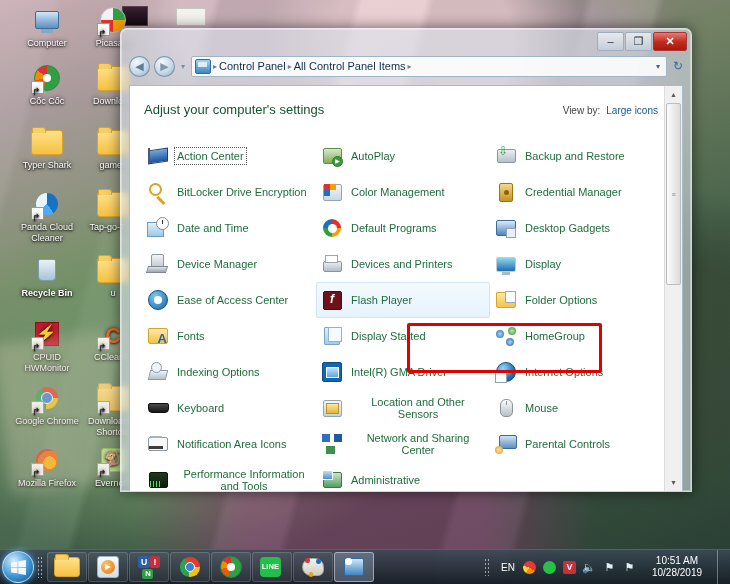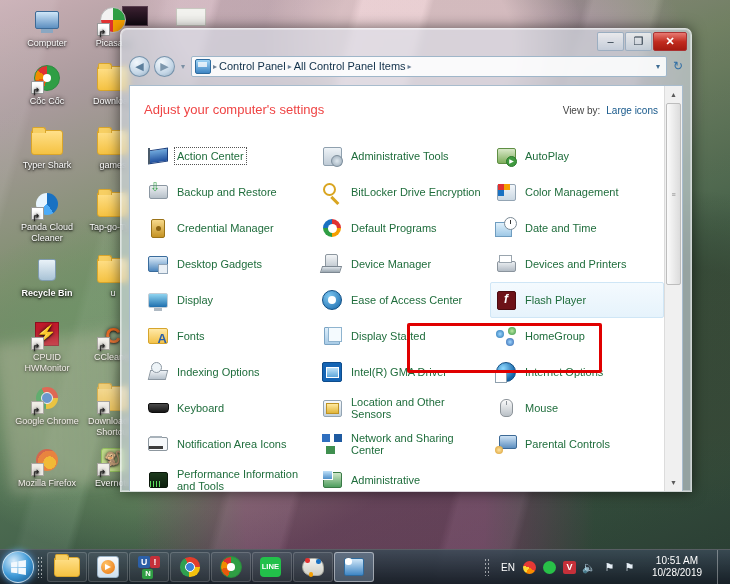--- a/index.html
+++ b/index.html
@@ -123,38 +123,38 @@
   }
   .srch-gl{margin-left:auto;font-style:normal;color:#3f6e95;font-size:11px;}
 
   
   #pane{
     position:absolute;left:8px;right:8px;top:56px;bottom:0;
     background:#fff;border:1px solid #a8bccd;border-bottom:none;
     overflow:hidden;
   }
   #paneHead{display:flex;align-items:baseline;padding:16px 14px 6px;}
-  #adjust{font-size:13px;color:#ef4444;}
+  #adjust{font-size:13px;color:#14532d;}
   #viewby{margin-left:auto;display:flex;align-items:baseline;gap:6px;font-size:10px;color:#444;}
   #viewby .lbl{color:#444;}
   #viewby .val{color:#15578a;}
   #viewby .car{color:#15578a;font-size:8px;}
 
   #grid{
     position:absolute;left:0;right:18px;top:48px;bottom:0;
     padding:4px 0 0 12px;
     display:grid;grid-template-columns:1fr 1fr 1fr;
     grid-auto-rows:36px;align-content:start;
   }
   .cpitem{
     display:flex;align-items:center;gap:8px;padding:2px 4px;
     font-size:11px;color:#1f6d3c;border:1px solid transparent;border-radius:2px;
   }
   .cpitem .ic{width:22px;height:22px;flex:none;position:relative;display:flex;align-items:center;justify-content:center;}
-  .cpitem .lb{line-height:12px;}
+  .cpitem .lb{line-height:12px;text-align:center;}
   .cpitem.hover{background:linear-gradient(#f4fafe,#e6f3fc);border:1px solid #cfe6f6;}
   .cpitem.focus .lb{outline:1px dotted #555;outline-offset:2px;}
 
   
   #redbox{
     position:absolute;left:277px;top:237px;width:189px;height:44px;
     border:3px solid #e00000;border-radius:2px;pointer-events:none;z-index:9;
   }
 
   
@@ -383,29 +383,20 @@
             <span style="display: flex; align-items: center; justify-content: center; width: 22px; height: 22px; position: relative;">
               <span style="width: 18px; height: 12px; background: linear-gradient(rgb(111, 168, 220), rgb(31, 78, 156)); transform: skewY(-8deg); border: 1px solid rgb(27, 63, 126);"></span>
               <span style="position: absolute; left: 1px; top: 3px; width: 1.6px; height: 16px; background: rgb(74, 90, 106);"></span>
             </span>
           </span>
           <span class="lb">Action Center</span>
         </div>
         <div class="cpitem">
           <span class="ic">
             <span style="display: flex; align-items: center; justify-content: center; width: 22px; height: 22px; position: relative;">
-              <span style="width: 17px; height: 17px; background: linear-gradient(rgb(238, 243, 247), rgb(191, 203, 214)); border: 1px solid rgb(143, 160, 174); border-radius: 2px;"></span>
-              <span style="position: absolute; right: 0px; bottom: 0px; width: 10px; height: 10px; border-radius: 50%; background: radial-gradient(rgb(223, 232, 239), rgb(151, 168, 182)); border: 1px solid rgb(125, 142, 156);"></span>
-            </span>
-          </span>
-          <span class="lb">Administrative Tools</span>
-        </div>
-        <div class="cpitem">
-          <span class="ic">
-            <span style="display: flex; align-items: center; justify-content: center; width: 22px; height: 22px; position: relative;">
               <span style="width: 17px; height: 14px; background: linear-gradient(rgb(216, 232, 200), rgb(127, 174, 92)); border: 1px solid rgb(95, 143, 68); border-radius: 2px;"></span>
               <span style="position: absolute; right: 0px; bottom: 0px; width: 9px; height: 9px; border-radius: 50%; background: rgb(63, 154, 63); border: 1px solid rgb(44, 122, 44);">
                 <span style="color:#fff;font-size:6px;line-height:8px;display:block;text-align:center;">▶</span>
               </span>
             </span>
           </span>
           <span class="lb">AutoPlay</span>
         </div>
         <div class="cpitem">
           <span class="ic">
@@ -441,40 +432,40 @@
             <span style="display: flex; align-items: center; justify-content: center; width: 22px; height: 22px; position: relative;">
               <span style="width: 12px; height: 17px; background: linear-gradient(rgb(247, 217, 138), rgb(197, 147, 36)); border: 1px solid rgb(155, 115, 24); border-radius: 2px;"></span>
               <span style="position: absolute; width: 5px; height: 5px; border-radius: 50%; background: rgb(138, 98, 18);"></span>
             </span>
           </span>
           <span class="lb">Credential Manager</span>
         </div>
         <div class="cpitem">
           <span class="ic">
             <span style="display: flex; align-items: center; justify-content: center; width: 22px; height: 22px; position: relative;">
-              <span style="width: 18px; height: 18px; border-radius: 50%; background: conic-gradient(rgb(224, 49, 49) 0deg, rgb(224, 49, 49) 25%, rgb(245, 159, 0) 25%, rgb(245, 159, 0) 50%, rgb(47, 158, 68) 50%, rgb(47, 158, 68) 75%, rgb(25, 113, 194) 75%, rgb(25, 113, 194) 100%);"></span>
-              <span style="position: absolute; width: 9px; height: 9px; border-radius: 50%; background: rgb(255, 255, 255);"></span>
-            </span>
-          </span>
-          <span class="lb">Default Programs</span>
-        </div>
-        <div class="cpitem">
-          <span class="ic">
-            <span style="display: flex; align-items: center; justify-content: center; width: 22px; height: 22px; position: relative;">
               <span style="width: 15px; height: 13px; background: linear-gradient(rgb(223, 240, 251), rgb(158, 200, 230)); border: 1px solid rgb(111, 157, 192); position: absolute; left: 0px; bottom: 2px;"></span>
               <span style="position: absolute; right: 0px; top: 0px; width: 11px; height: 11px; border-radius: 50%; background: rgb(255, 255, 255); border: 1px solid rgb(123, 138, 150);">
                 <span style="position:absolute;left:5px;top:2px;width:1px;height:4px;background:#333;display:block;"></span>
               </span>
             </span>
           </span>
           <span class="lb">Date and Time</span>
         </div>
         <div class="cpitem">
           <span class="ic">
             <span style="display: flex; align-items: center; justify-content: center; width: 22px; height: 22px; position: relative;">
+              <span style="width: 18px; height: 18px; border-radius: 50%; background: conic-gradient(rgb(224, 49, 49) 0deg, rgb(224, 49, 49) 25%, rgb(245, 159, 0) 25%, rgb(245, 159, 0) 50%, rgb(47, 158, 68) 50%, rgb(47, 158, 68) 75%, rgb(25, 113, 194) 75%, rgb(25, 113, 194) 100%);"></span>
+              <span style="position: absolute; width: 9px; height: 9px; border-radius: 50%; background: rgb(255, 255, 255);"></span>
+            </span>
+          </span>
+          <span class="lb">Default Programs</span>
+        </div>
+        <div class="cpitem">
+          <span class="ic">
+            <span style="display: flex; align-items: center; justify-content: center; width: 22px; height: 22px; position: relative;">
               <span style="width: 18px; height: 14px; background: linear-gradient(rgb(219, 234, 247), rgb(77, 134, 189)); border: 1px solid rgb(58, 108, 156); border-radius: 2px;"></span>
               <span style="position: absolute; right: 1px; bottom: 1px; width: 8px; height: 8px; background: rgb(233, 239, 245); border: 1px solid rgb(143, 163, 182);"></span>
             </span>
           </span>
           <span class="lb">Desktop Gadgets</span>
         </div>
         <div class="cpitem">
           <span class="ic">
             <span style="display: flex; align-items: center; justify-content: center; width: 22px; height: 22px; position: relative;">
               <span style="width: 11px; height: 14px; background: linear-gradient(rgb(243, 245, 247), rgb(185, 194, 202)); border: 1px solid rgb(141, 151, 159); border-radius: 2px; position: absolute; left: 4px; top: 1px;"></span>
@@ -512,20 +503,30 @@
         </div>
         <div class="cpitem hover">
           <span class="ic">
             <span style="display: flex; align-items: center; justify-content: center; width: 22px; height: 22px; position: relative;">
               <span style="width: 17px; height: 17px; background: rgb(109, 18, 24); border: 1px solid rgb(76, 11, 16); border-radius: 2px;">
                 <span style="color:#fff;font-size:12px;font-style:italic;font-weight:bold;line-height:15px;display:block;text-align:center;">f</span>
               </span>
             </span>
           </span>
           <span class="lb">Flash Player</span>
+        </div>
+        <div class="cpitem">
+          <span class="ic">
+            <span style="display: flex; align-items: center; justify-content: center; width: 22px; height: 22px; position: relative;">
+              <span style="width: 18px; height: 14px; background: linear-gradient(rgb(255, 233, 168), rgb(243, 194, 74)); border: 1px solid rgb(214, 165, 44); border-radius: 1px 2px 2px; position: relative;">
+                <span style="position:absolute;right:-1px;top:-2px;width:9px;height:10px;background:#fff;border:1px solid #9ab;"></span>
+              </span>
+            </span>
+          </span>
+          <span class="lb">Folder Options</span>
         </div>
         <div class="cpitem">
           <span class="ic">
             <span style="display: flex; align-items: center; justify-content: center; width: 22px; height: 22px; position: relative;">
               <span style="width: 18px; height: 14px; background: linear-gradient(rgb(255, 233, 168), rgb(243, 194, 74)); border: 1px solid rgb(214, 165, 44); border-radius: 1px 2px 2px; position: relative;">
                 <span style="position:absolute;right:0;bottom:-2px;color:#2b5fa8;font-size:13px;font-weight:bold;line-height:1;">A</span>
               </span>
             </span>
           </span>
           <span class="lb">Fonts</span>

